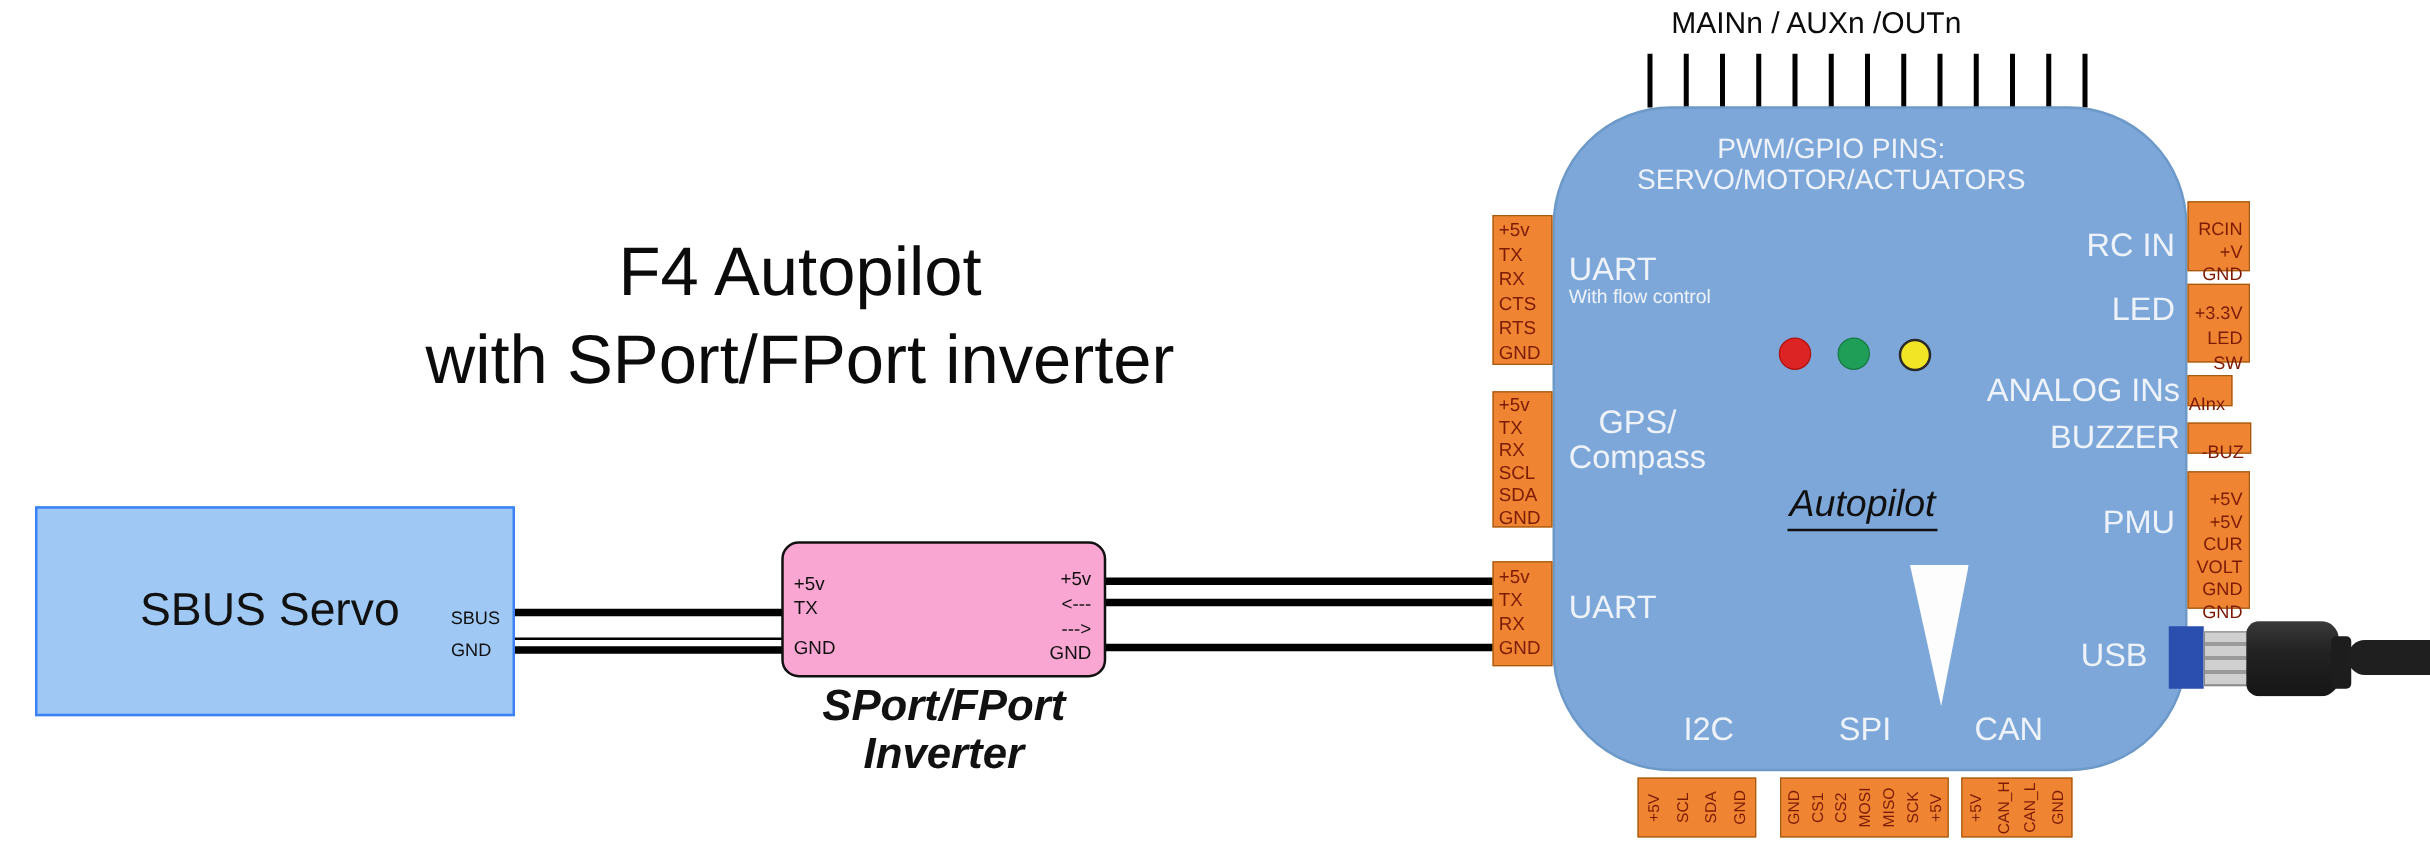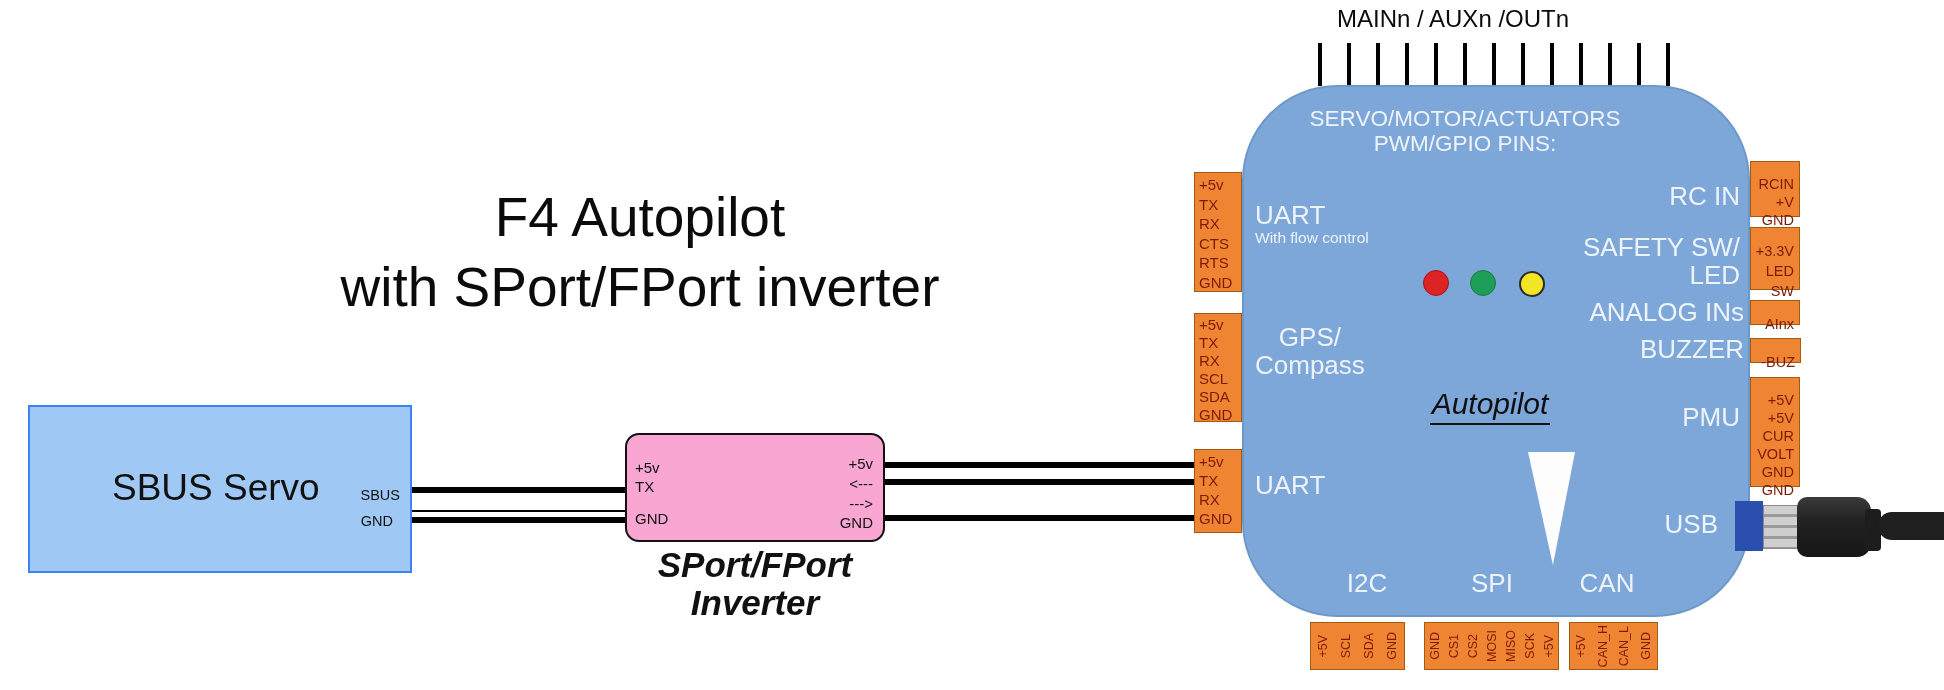--- a/index.html
+++ b/index.html
@@ -130,37 +130,36 @@
     <div class="toppin" style="left: 232px;"></div>
     <div class="toppin" style="left: 261px;"></div>
     <div class="toppin" style="left: 290px;"></div>
     <div class="toppin" style="left: 319px;"></div>
     <div class="toppin" style="left: 348px;"></div>
   </div>
 
 <div class="abs board"></div>
 
 <div class="btext tc" style="left:1255px;top:106px;width:420px;font-size:22.5px;line-height:25px;">
+  <div>PWM/GPIO PINS:</div>
   <div>SERVO/MOTOR/ACTUATORS</div>
-  <div>PWM/GPIO PINS:</div>
 </div>
 
 <div class="btext fs26" style="left:1255px;top:200px;">UART</div>
 <div class="btext" style="left:1255px;top:229px;font-size:15.5px;">With flow control</div>
 
 <div class="btext fs26" style="left:1255px;top:323px;line-height:28px;">
   <div>GPS/</div>
   <div>Compass</div>
 </div>
 
 <div class="btext fs26" style="left:1255px;top:470px;">UART</div>
 
 <div class="btext fs26 tr" style="left:1540px;top:181px;width:200px;">RC IN</div>
 <div class="btext fs26 tr" style="left:1540px;top:233px;width:200px;line-height:28px;">
-  <div>SAFETY SW/</div>
   <div>LED</div>
 </div>
 <div class="btext fs26 tr" style="left:1544px;top:297px;width:200px;">ANALOG INs</div>
 <div class="btext fs26 tr" style="left:1544px;top:334px;width:200px;">BUZZER</div>
 <div class="btext fs26 tr" style="left:1540px;top:402px;width:200px;">PMU</div>
 <div class="btext fs26 tr" style="left:1518px;top:509px;width:200px;">USB</div>
 
 <div class="btext fs26 tc" style="left:1317px;top:568px;width:100px;">I2C</div>
 <div class="btext fs26 tc" style="left:1442px;top:568px;width:100px;">SPI</div>
 <div class="btext fs26 tc" style="left:1557px;top:568px;width:100px;">CAN</div>
@@ -200,21 +199,21 @@
 <div class="conn cright rcinc" style="left:1750px;top:161px;width:50px;height:56px;">
     <div class="pintxt">RCIN</div>
     <div class="pintxt">+V</div>
     <div class="pintxt">GND</div>
   </div>
 <div class="conn cright safetyc" style="left:1750px;top:227px;width:50px;height:63px;">
     <div class="pintxt">+3.3V</div>
     <div class="pintxt">LED</div>
     <div class="pintxt">SW</div>
   </div>
-<div class="conn cright onerow" style="left:1750px;top:300px;width:50px;height:25px;">
+<div class="conn cright onerow" style="left:1750px;top:300px;width:36px;height:25px;">
     <div class="pintxt">AInx</div>
   </div>
 <div class="conn cright onerow" style="left:1750px;top:338px;width:51px;height:25px;">
     <div class="pintxt">-BUZ</div>
   </div>
 <div class="conn cright pmuc" style="left:1750px;top:377px;width:50px;height:110px;">
     <div class="pintxt">+5V</div>
     <div class="pintxt">+5V</div>
     <div class="pintxt">CUR</div>
     <div class="pintxt">VOLT</div>

